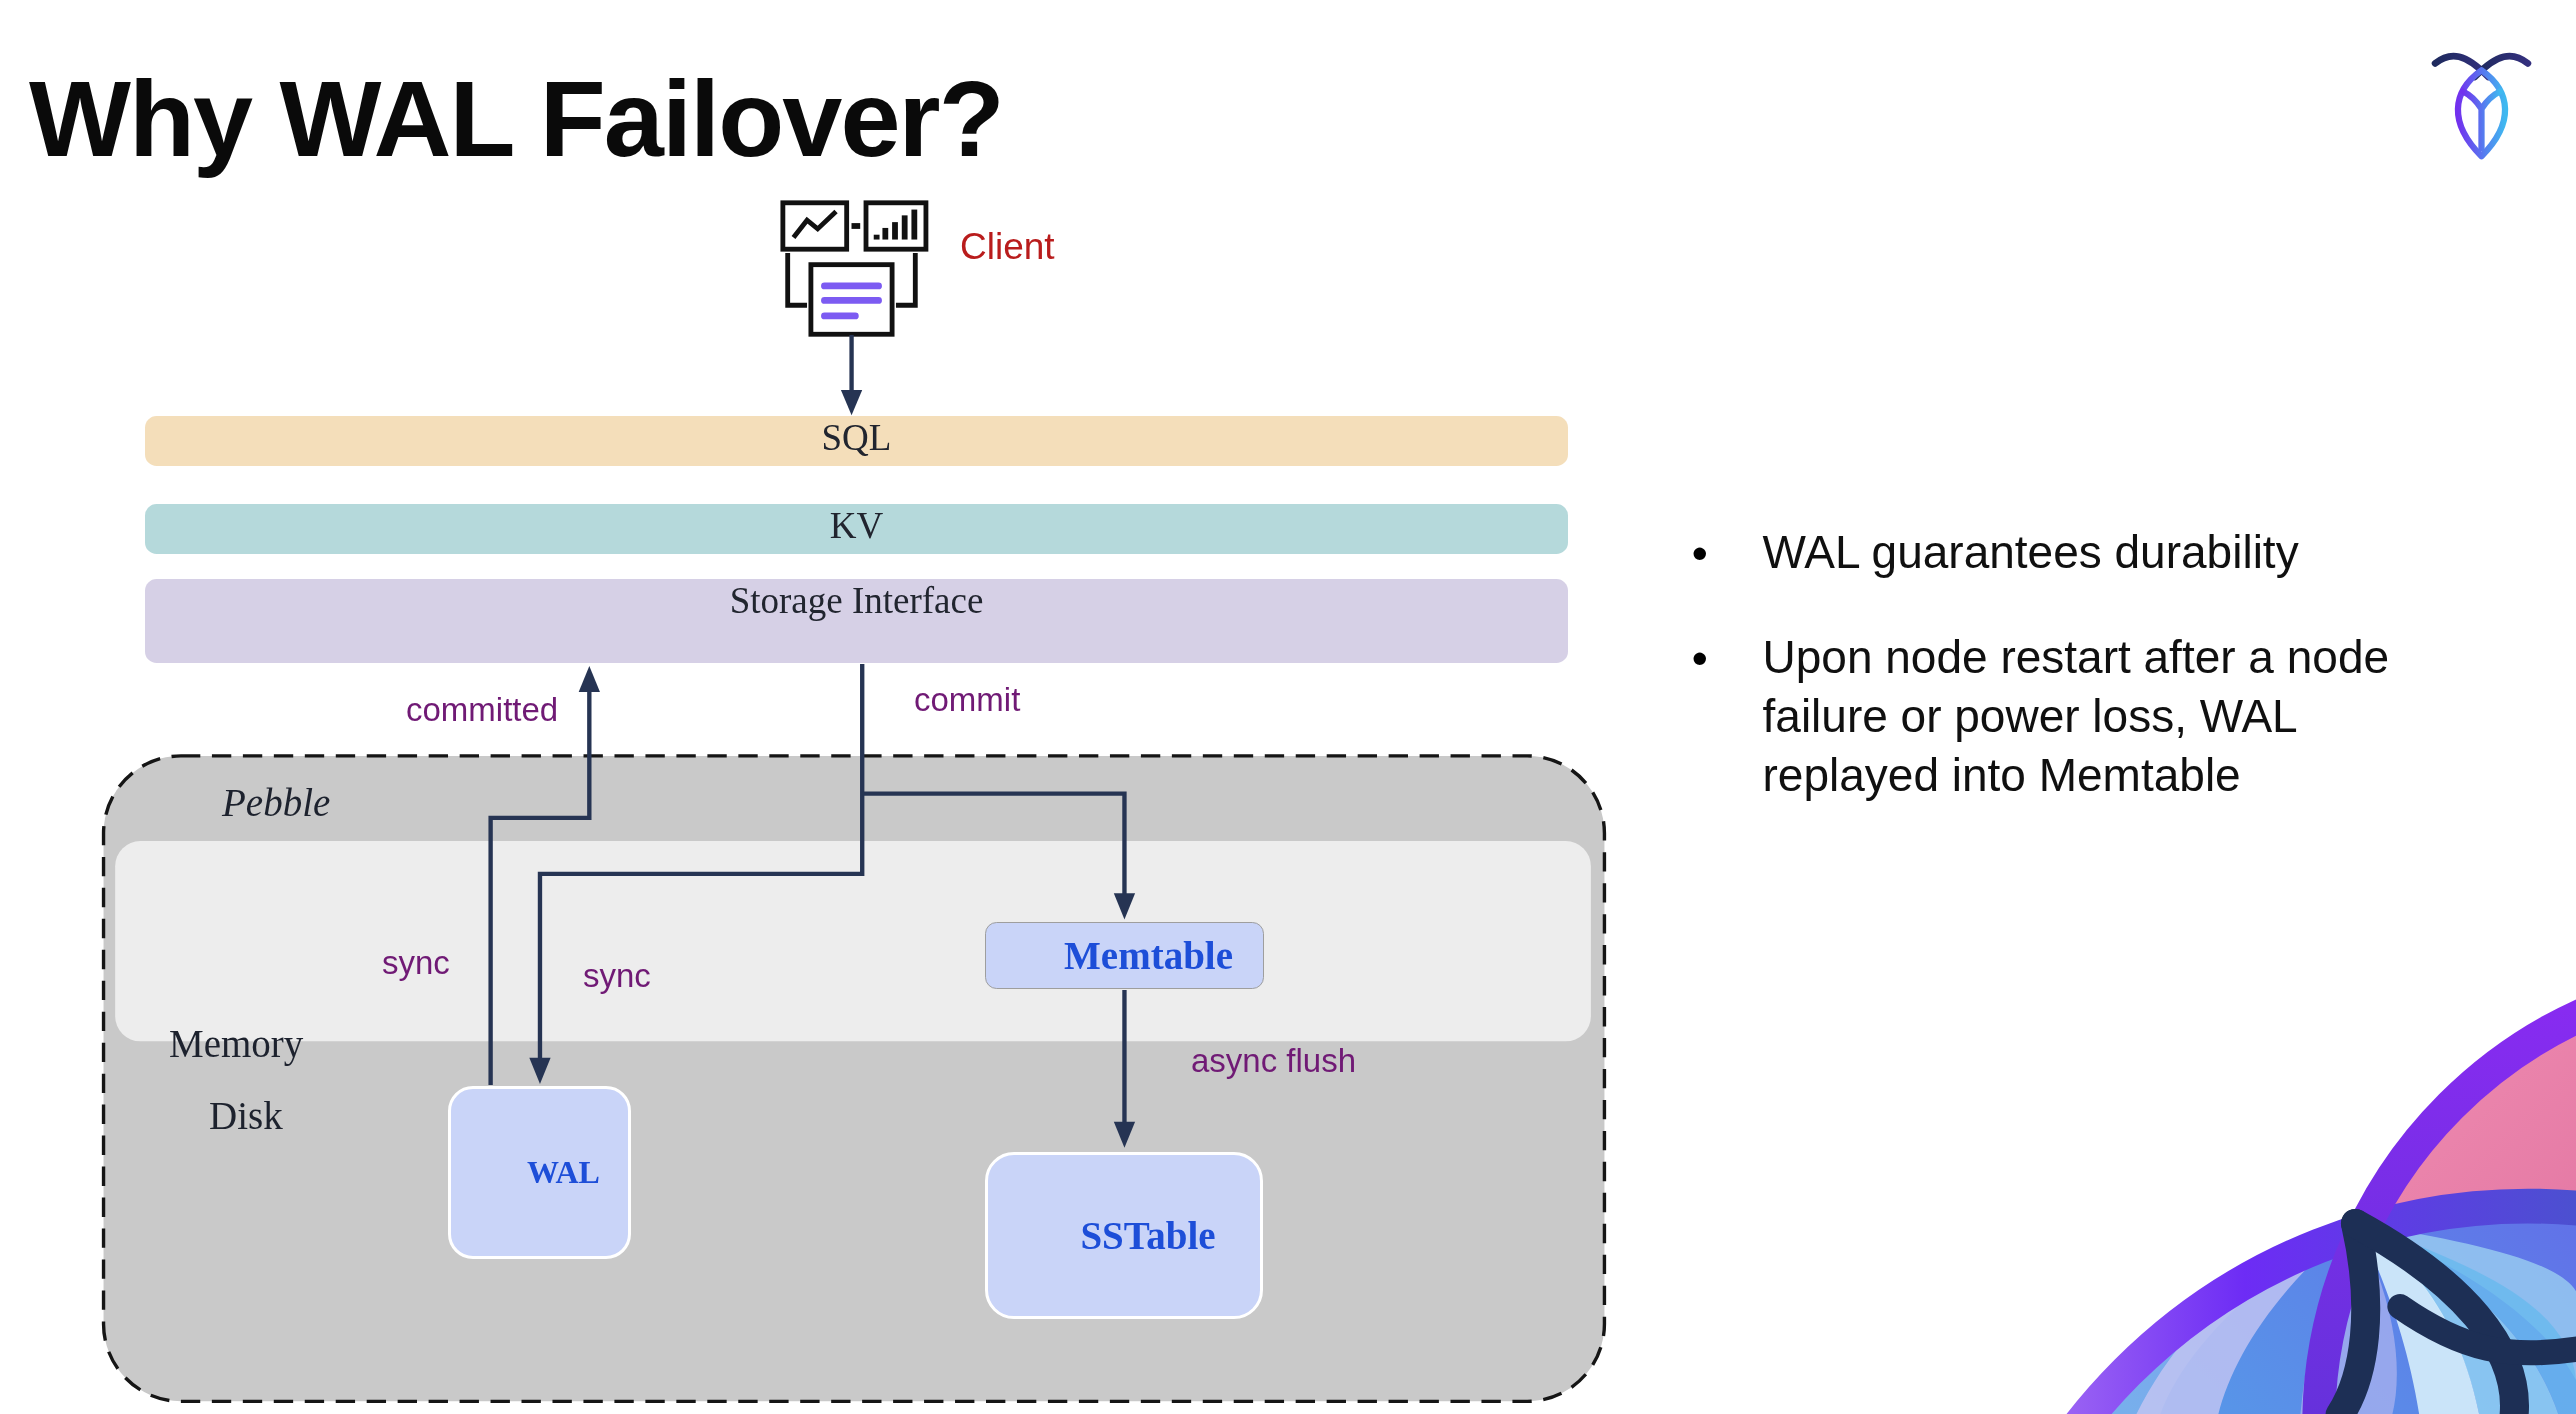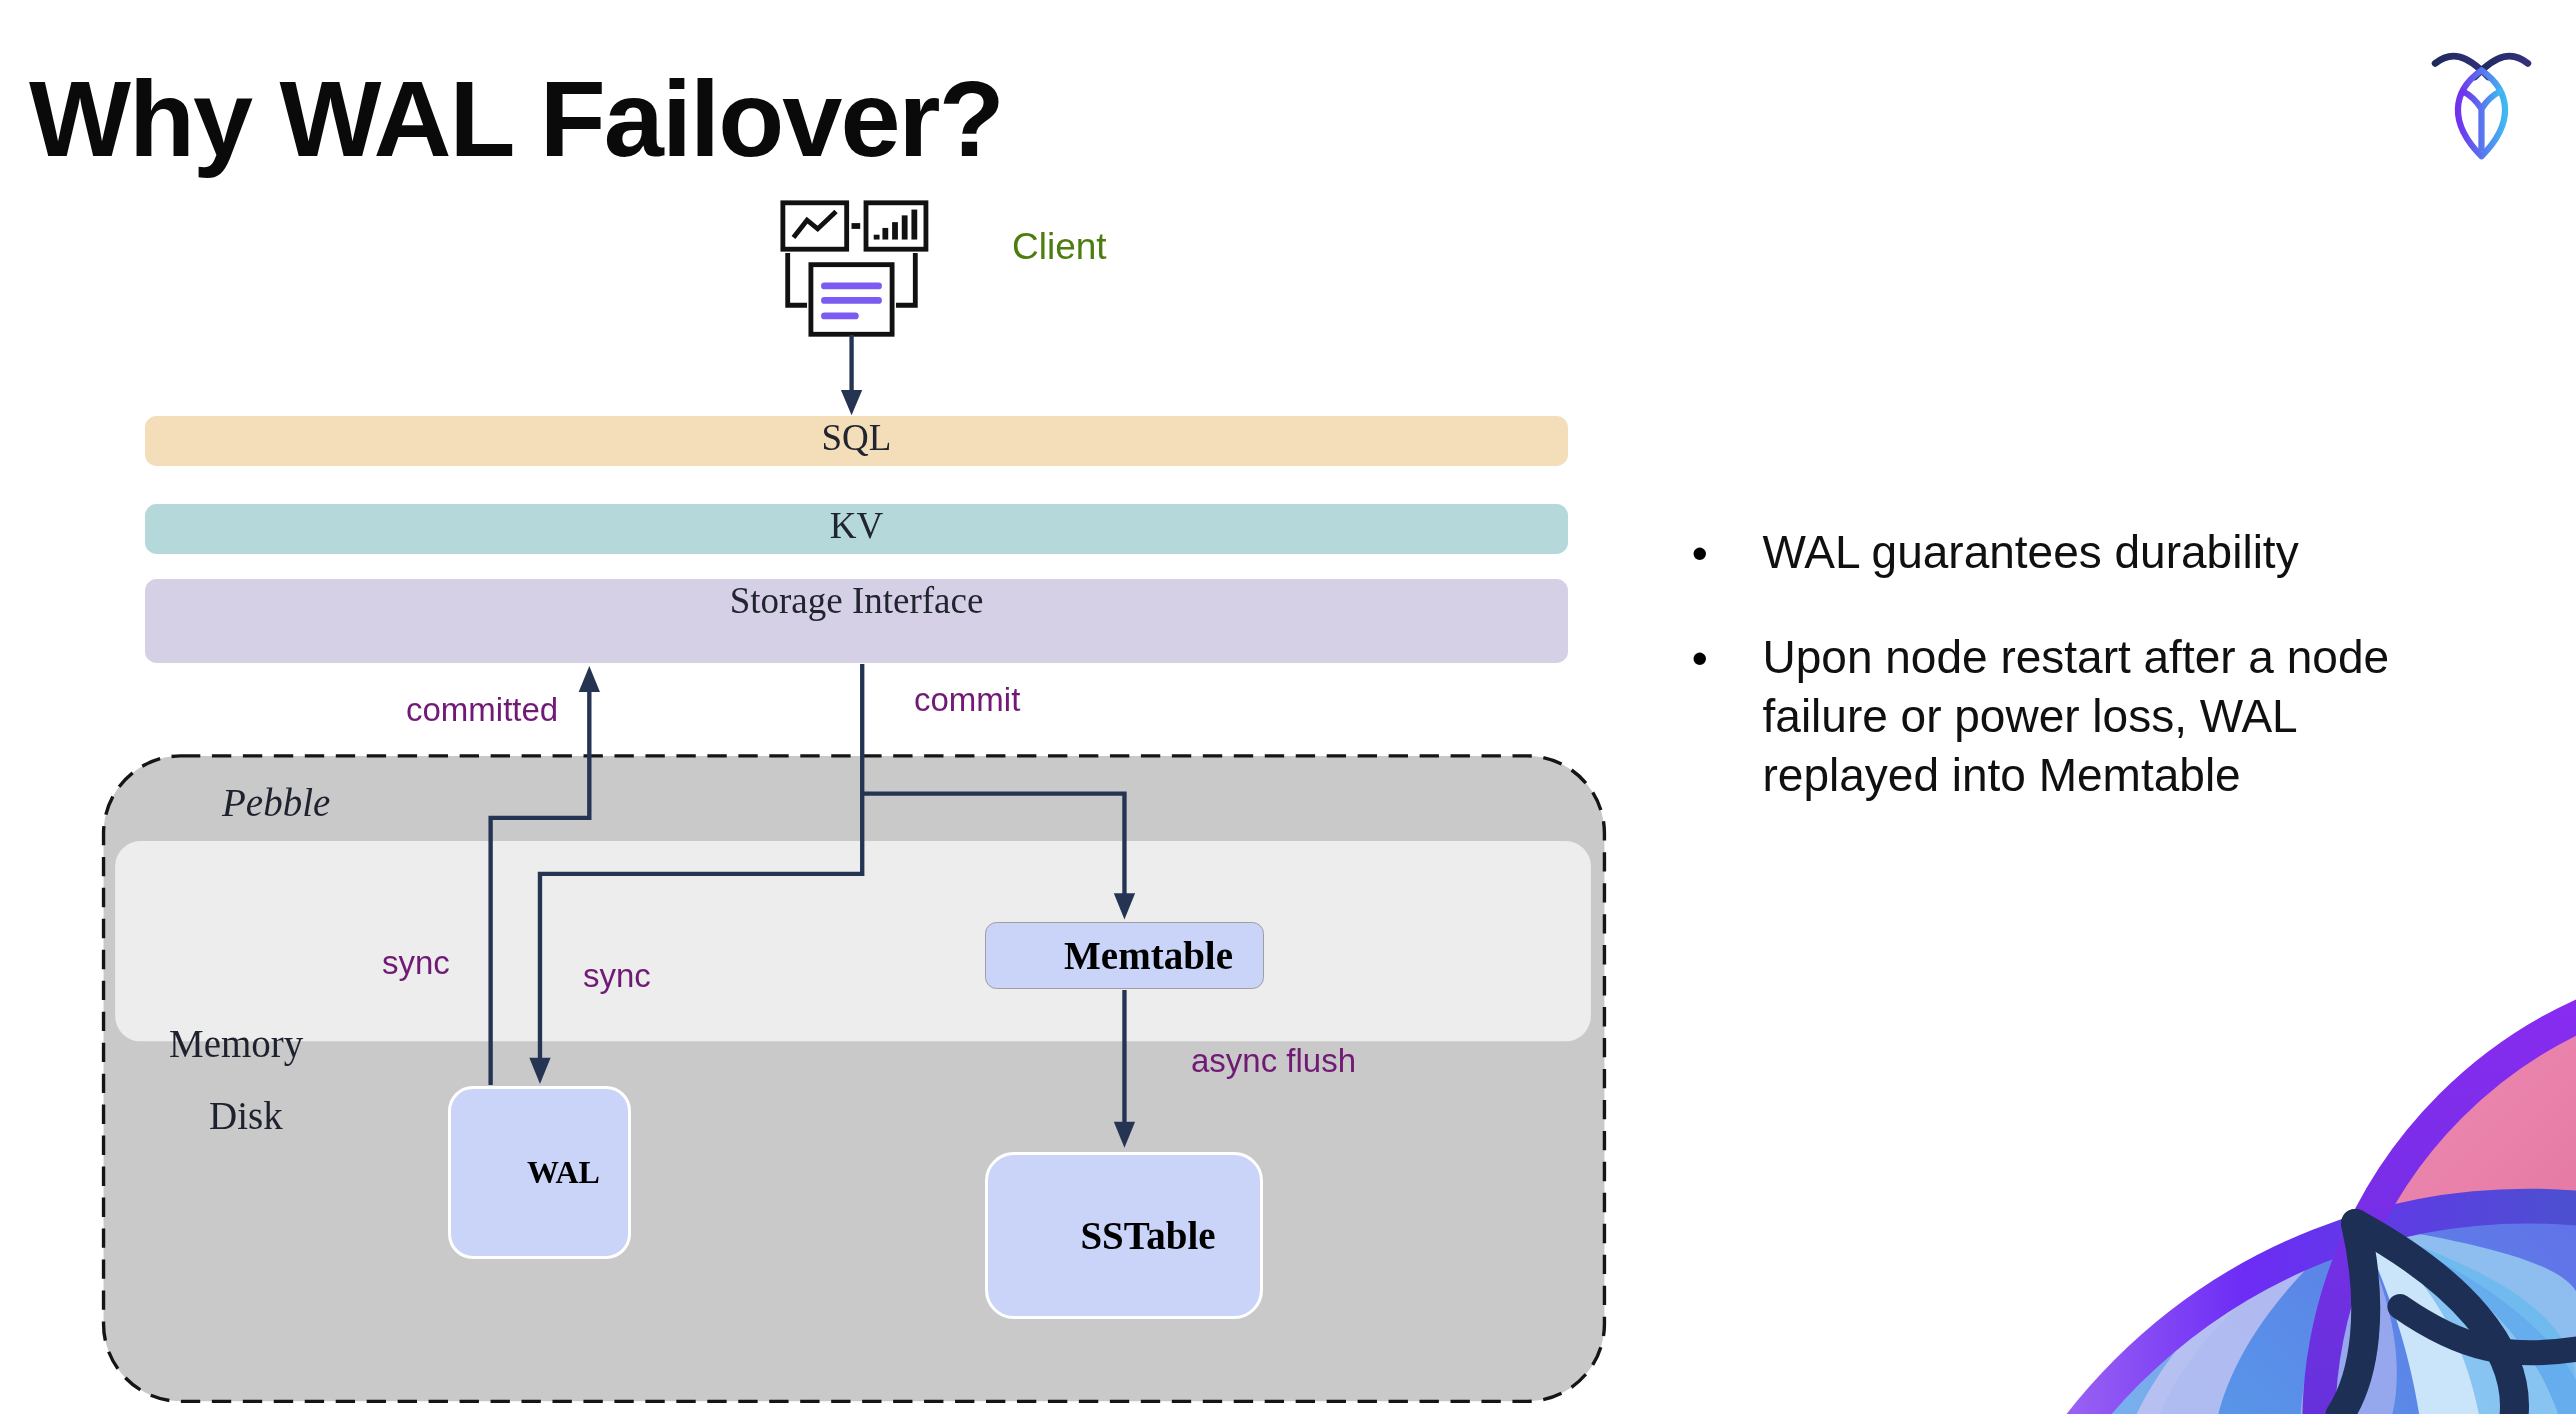--- a/index.html
+++ b/index.html
@@ -48,30 +48,30 @@
   
   .region-label {
     font-family:"Liberation Serif", serif;
     font-size:39px; color:#1d222e; white-space:nowrap;
   }
   .lbl-pebble { left:222px; top:780px;font-style:italic; }
   .lbl-memory { left:169px; top:977px;margin-top:44px; }
   .lbl-disk   { left:209px; top:1093px; }
 
   .client-label {
-    left:1012px; top:226px;
-    font-size:37px; color:#4d7c0f;
+    left:960px; top:226px;
+    font-size:37px; color:#b91c1c;
   }
 
   
   .node-box {
     background:#c9d4f8;
     display:flex; align-items:center; justify-content:center;
     font-family:"Liberation Serif", serif;
-    font-weight:700; color:#000000;padding-left:48px;
+    font-weight:700; color:#1d4ed8;padding-left:48px;
   }
   .node-wal {
     left:448px; top:1086px; width:183px; height:173px;
     border:3.9px solid #ffffff; border-radius:25px; font-size:32px;
   }
   .node-memtable {
     left:985px; top:922px; width:279px; height:67px;
     border:1.9px solid #9e9e9e; border-radius:11.6px; font-size:39px;
   }
   .node-sstable {

